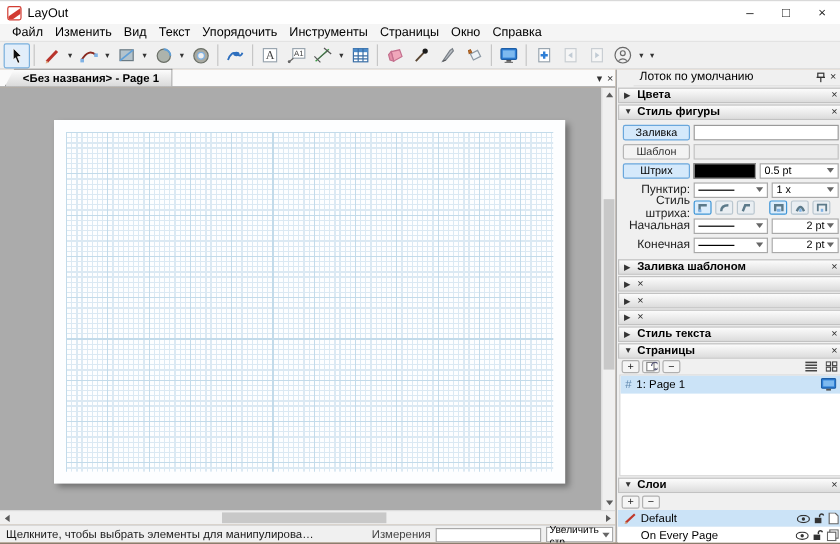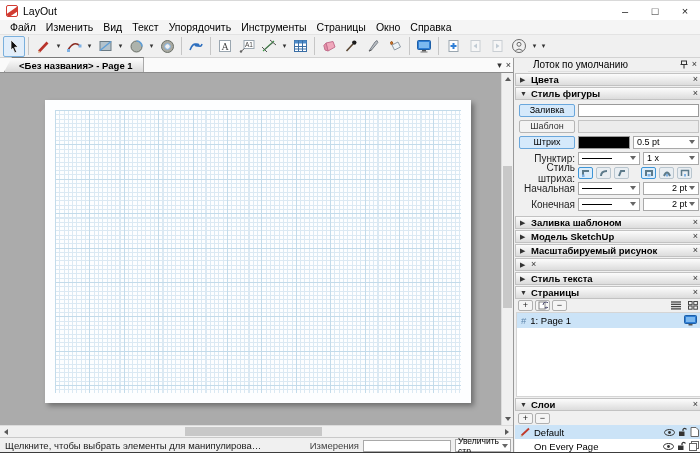--- a/index.html
+++ b/index.html
@@ -523,26 +523,24 @@
           </div>
         </div>
 
         <div class="sec-header">
           <span class="arrow">▶</span>
           <span class="sec-label">Заливка шаблоном</span>
           <span class="sec-close">×</span>
         </div>
         <div class="sec-header">
           <span class="arrow">▶</span>
-          <span class="sec-label">Модель SketchUp</span>
           <span class="sec-close">×</span>
         </div>
         <div class="sec-header">
           <span class="arrow">▶</span>
-          <span class="sec-label">Масштабируемый рисунок</span>
           <span class="sec-close">×</span>
         </div>
         <div class="sec-header">
           <span class="arrow">▶</span>
           <span class="sec-close">×</span>
         </div>
         <div class="sec-header">
           <span class="arrow">▶</span>
           <span class="sec-label">Стиль текста</span>
           <span class="sec-close">×</span>

